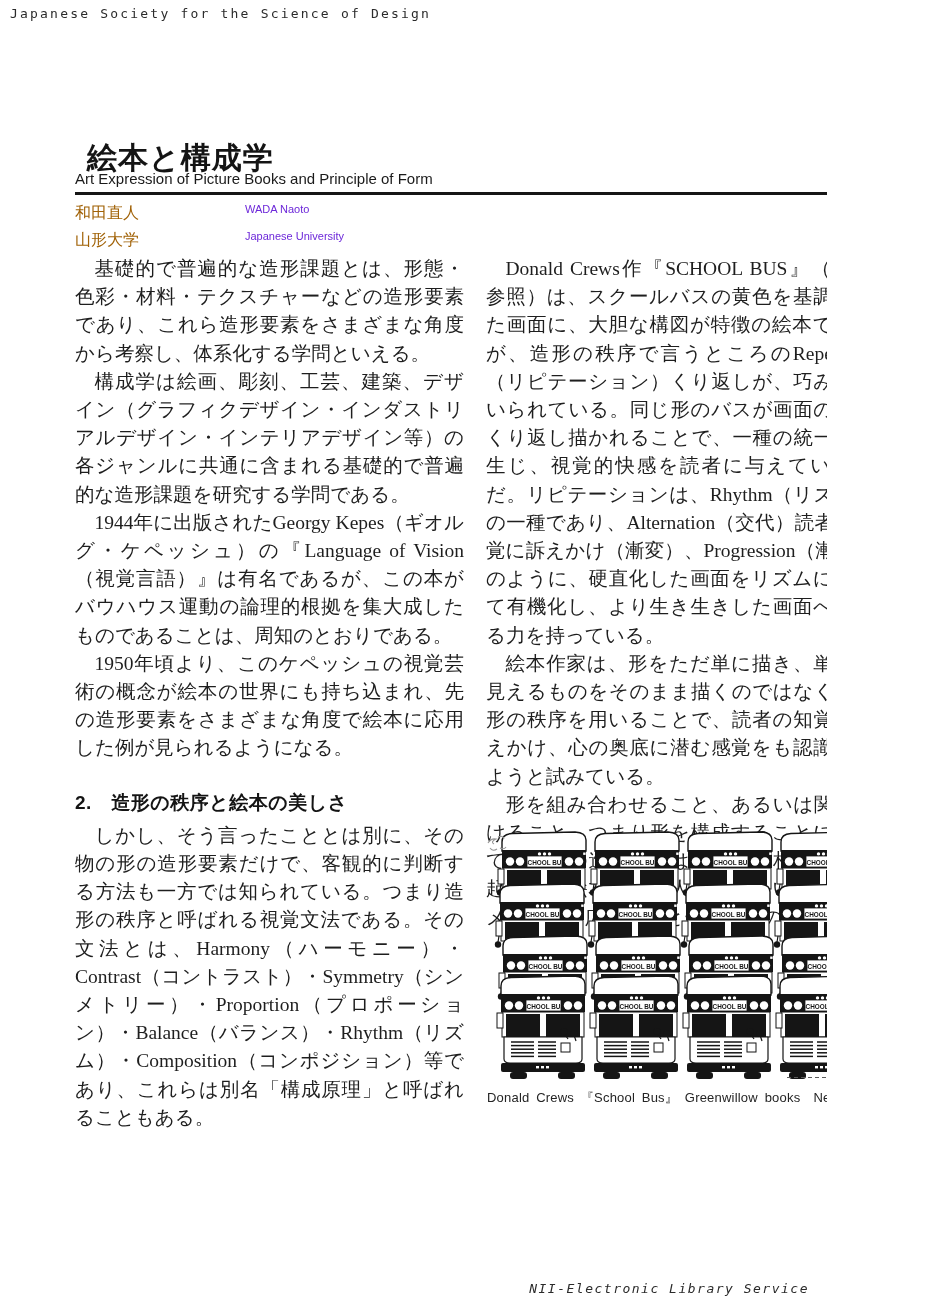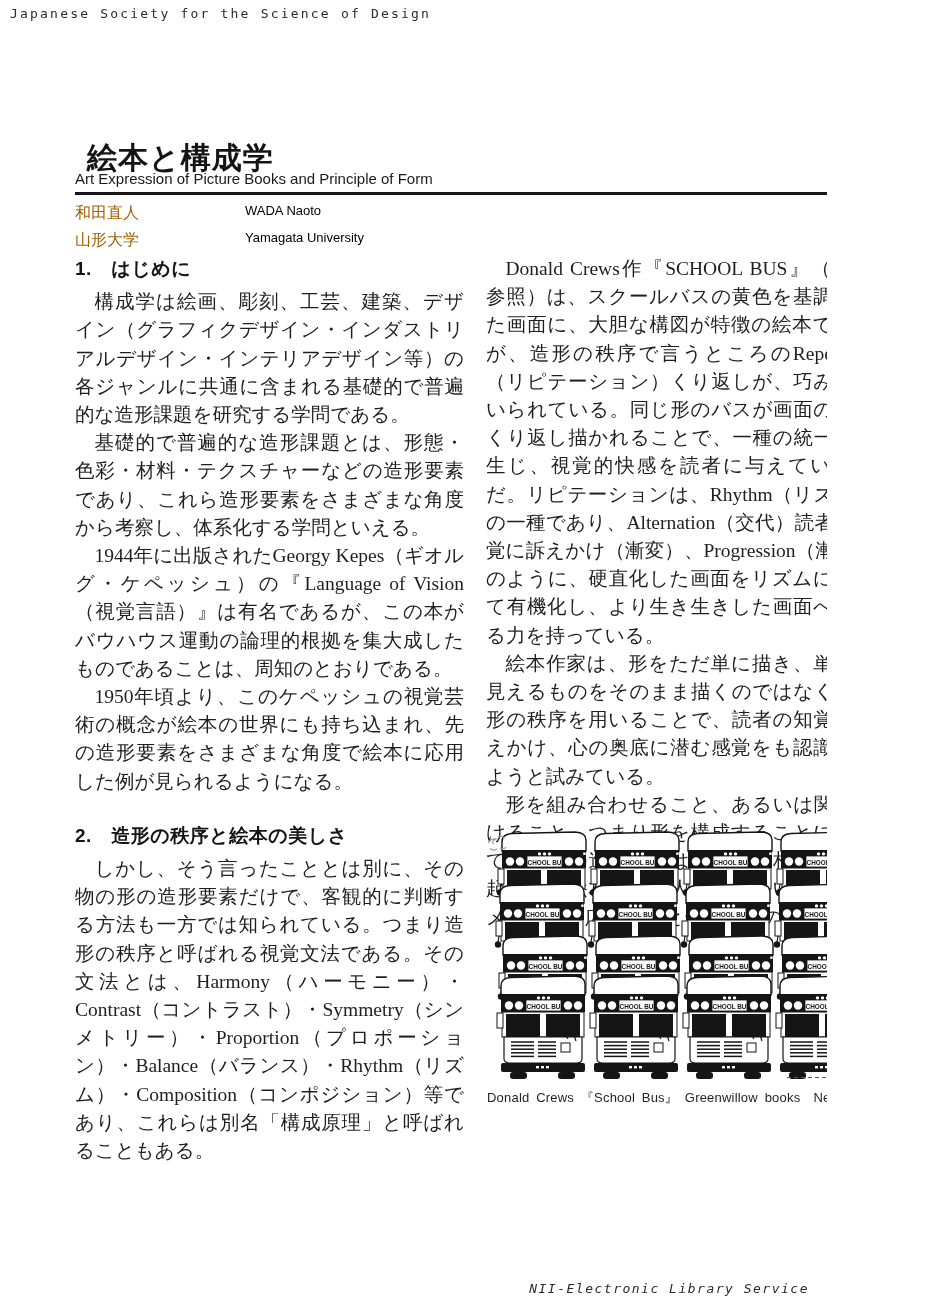--- a/index.html
+++ b/index.html
@@ -25,21 +25,21 @@
   }
   .rule{
     position:absolute;left:75px;top:192px;width:787px;height:3px;background:#161616;
   }
   .authors{
     position:absolute;left:75px;top:203px;width:500px;
     font-family:"Liberation Sans","DejaVu Sans",sans-serif;
   }
   .authors .arow{display:flex;margin-bottom:6px;}
   .authors .ja{width:170px;font-size:16px;color:#a16207;}
-  .authors .en{font-size:13px;color:#000000;}
+  .authors .en{font-size:11px;color:#6d28d9;}
   .col{
     position:absolute;top:255px;width:389px;
     font-size:19.5px;line-height:28.2px;text-align:justify;text-justify:inter-ideograph;
     color:#1e1e1e;
   }
   .col-left{left:75px;}
   .col-right{left:486px;width:388px;}
   .col h2{
     font-family:"Liberation Sans","DejaVu Sans",sans-serif;
     font-size:19px;font-weight:bold;margin:0 0 5px 0;color:#141414;letter-spacing:.5px;
@@ -80,28 +80,27 @@
   <div class="subtitle">Art Expression of Picture Books and Principle of Form</div>
   <div class="rule"></div>
 
   <div class="authors">
     <div class="arow">
       <span class="ja">和田直人</span>
       <span class="en">WADA Naoto</span>
     </div>
     <div class="arow">
       <span class="ja">山形大学</span>
-      <span class="en">Yamagata University</span>
+      <span class="en">Japanese University</span>
     </div>
   </div>
 
   <div class="col col-left">
-    <h2>1.　はじめに</h2>
+    <p>基礎的で普遍的な造形課題とは、形態・色彩・材料・テクスチャーなどの造形要素であり、これら造形要素をさまざまな角度から考察し、体系化する学問といえる。</p>
     <p>構成学は絵画、彫刻、工芸、建築、デザイン（グラフィクデザイン・インダストリアルデザイン・インテリアデザイン等）の各ジャンルに共通に含まれる基礎的で普遍的な造形課題を研究する学問である。</p>
-    <p>基礎的で普遍的な造形課題とは、形態・色彩・材料・テクスチャーなどの造形要素であり、これら造形要素をさまざまな角度から考察し、体系化する学問といえる。</p>
     <p>1944年に出版されたGeorgy Kepes（ギオルグ・ケペッシュ）の『Language of Vision（視覚言語）』は有名であるが、この本がバウハウス運動の論理的根拠を集大成したものであることは、周知のとおりである。</p>
     <p>1950年頃より、このケペッシュの視覚芸術の概念が絵本の世界にも持ち込まれ、先の造形要素をさまざまな角度で絵本に応用した例が見られるようになる。</p>
     <h2 class="h2b">2.　造形の秩序と絵本の美しさ</h2>
     <p>しかし、そう言ったこととは別に、その物の形の造形要素だけで、客観的に判断する方法も一方では知られている。つまり造形の秩序と呼ばれる視覚文法である。その文法とは、Harmony（ハーモニー）・Contrast（コントラスト）・Symmetry（シンメトリー）・Proportion（プロポーション）・Balance（バランス）・Rhythm（リズム）・Composition（コンポジション）等であり、これらは別名「構成原理」と呼ばれることもある。</p>
 
   </div>
 
   <div class="col col-right">
     <p>Donald Crews作『SCHOOL BUS』（図版参照）は、スクールバスの黄色を基調とした画面に、大胆な構図が特徴の絵本であるが、造形の秩序で言うところのRepetition（リピテーション）くり返しが、巧みに用いられている。同じ形のバスが画面の中でくり返し描かれることで、一種の統一感が生じ、視覚的快感を読者に与えているのだ。リピテーションは、Rhythm（リズム）の一種であり、Alternation（交代）読者の知覚に訴えかけ（漸変）、Progression（漸進）のように、硬直化した画面をリズムによって有機化し、より生き生きした画面へ変える力を持っている。</p>
     <p>絵本作家は、形をただ単に描き、単純に見えるものをそのまま描くのではなく、造形の秩序を用いることで、読者の知覚に訴えかけ、心の奥底に潜む感覚をも認識させようと試みている。</p>

